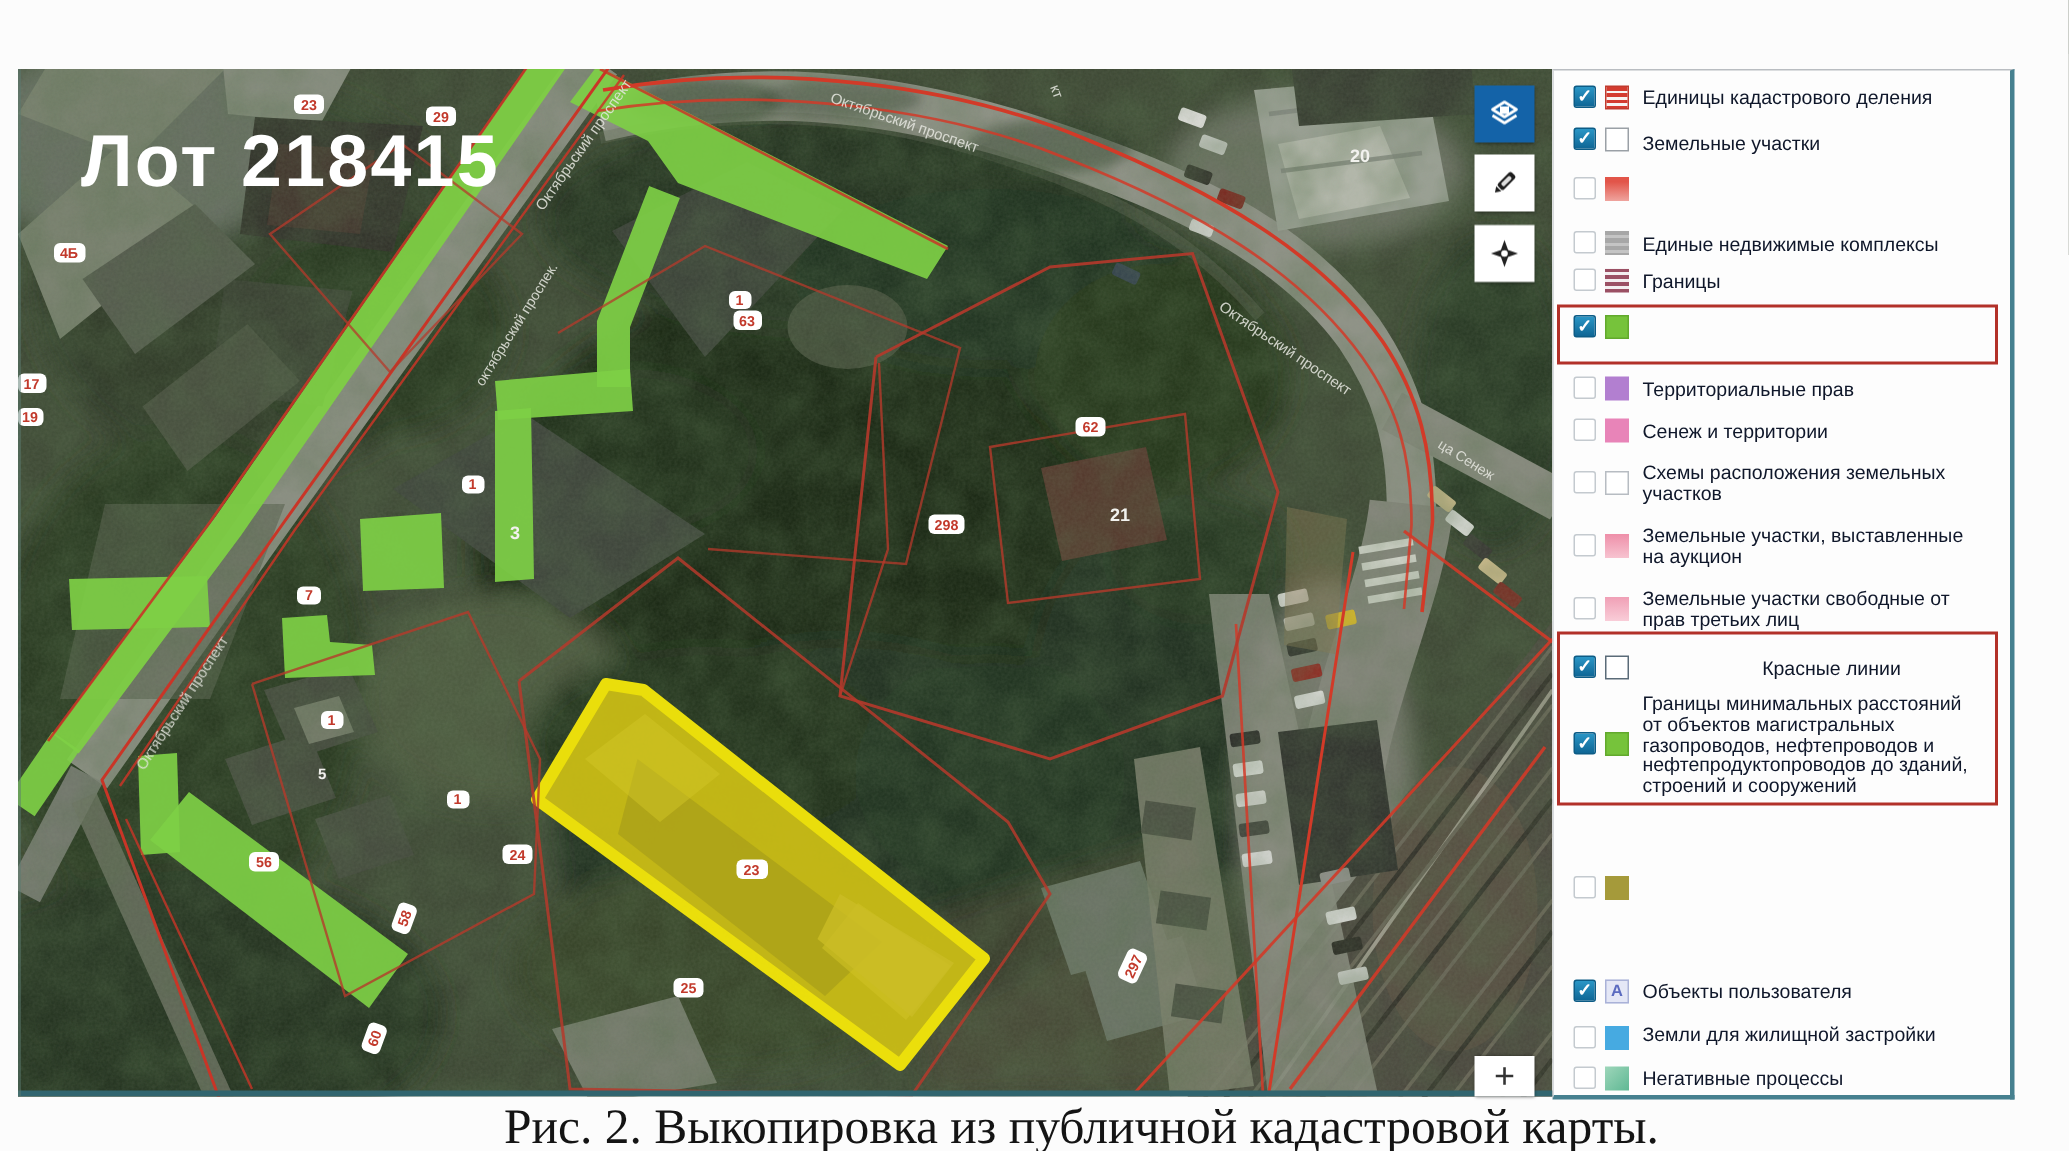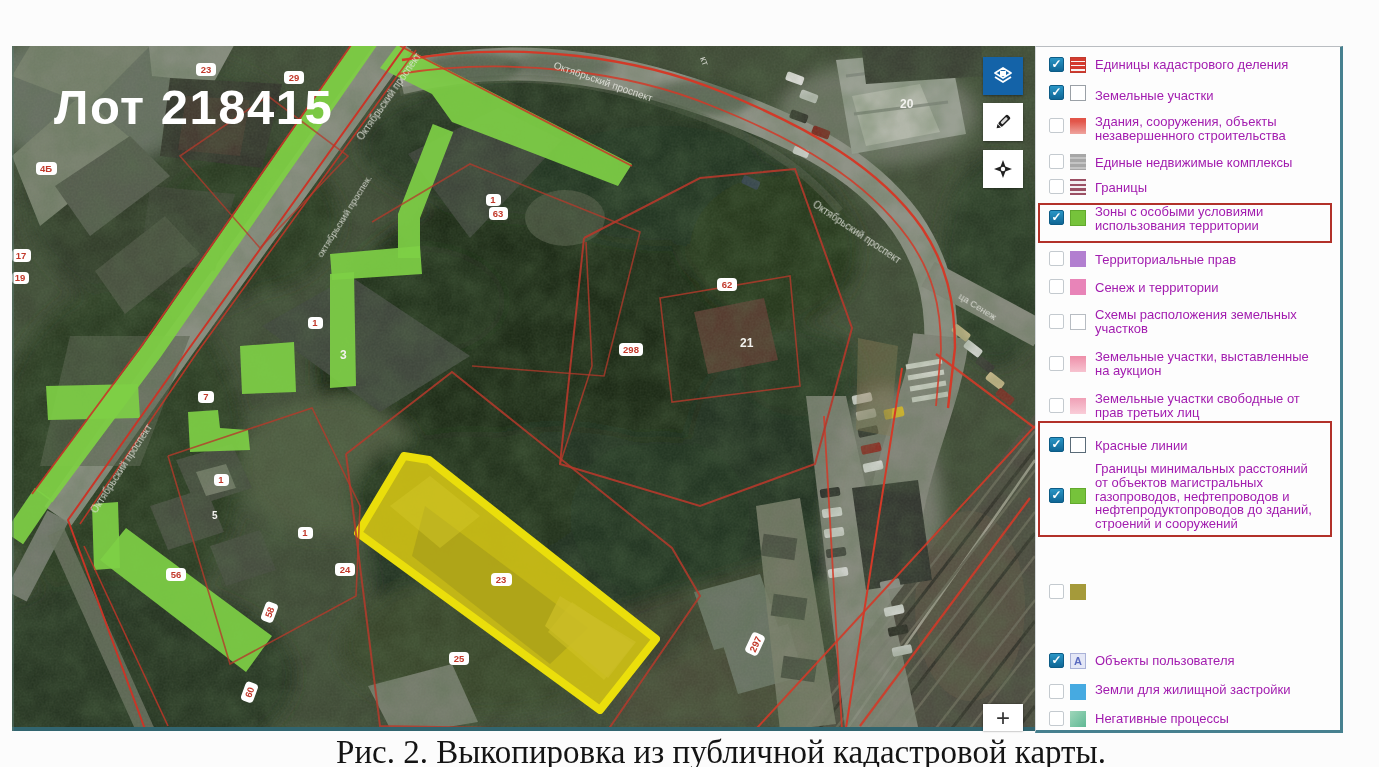--- a/index.html
+++ b/index.html
@@ -9,21 +9,21 @@
   .btn{position:absolute;left:983px;width:40px;height:38px;background:#fff;
        box-shadow:0 1px 2px rgba(0,0,0,.4);display:flex;align-items:center;justify-content:center;}
   #legend{position:absolute;left:1035px;top:10px;width:308px;height:687px;background:#fdfdfd;
           border-top:1px solid #b9bdc1;border-left:1px solid #d7dadd;
           border-right:3px solid #46808f;border-bottom:3px solid #46808f;box-sizing:border-box;}
   .cb{position:absolute;left:13px;width:15px;height:15px;border-radius:2px;box-sizing:border-box;}
   .cb.on{background:linear-gradient(180deg,#2a96c6,#0f6695);border:1px solid #0d5c86;color:#fff;
          font-size:12px;font-weight:bold;line-height:13px;text-align:center;}
   .cb.off{background:#fff;border:1px solid #c4cacf;}
   .sw{position:absolute;left:34px;width:16px;height:16px;box-sizing:border-box;}
-  .lt{position:absolute;left:59px;width:252px;font-size:13px;line-height:13.8px;color:#a21caf;}
+  .lt{position:absolute;left:59px;width:252px;font-size:13px;line-height:13.8px;color:#0f172a;}
   .rb{position:absolute;border:2px solid #b23129;}
 </style>
 </head>
 <body>
 <div id="page">
 <svg id="mapsvg" width="1379" height="767" viewBox="0 0 1379 767">
 <defs>
   <clipPath id="mapclip">
           <rect x="12" y="10" width="1023" height="685"></rect>
         </clipPath>
@@ -448,35 +448,33 @@
 <div class="cb on" style="top:10px;">✓</div>
 <div class="sw" style="top:10px;background:repeating-linear-gradient(180deg,#d43b2f 0 2.6px,#f7f4f2 2.6px 4.2px);border:1px solid #c03a2e;"></div>
 <div class="lt" style="top:11px;">Единицы кадастрового деления</div>
 
 <div class="cb on" style="top:38px;">✓</div>
 <div class="sw" style="top:38px;background:#fff;border:1px solid #9aa0a6;"></div>
 <div class="lt" style="top:42px;">Земельные участки</div>
 
 <div class="cb off" style="top:71px;"></div>
 <div class="sw" style="top:71px;background:linear-gradient(180deg,#e25549 20%,#efa49e);"></div>
-<div class="lt" style="top:68px;">Здания, сооружения, объекты<br>незавершенного строительства</div>
 
 <div class="cb off" style="top:107px;"></div>
 <div class="sw" style="top:107px;background:repeating-linear-gradient(180deg,#a7a7a7 0 3px,#c4c4c4 3px 5px);"></div>
 <div class="lt" style="top:109px;">Единые недвижимые комплексы</div>
 
 <div class="cb off" style="top:132px;"></div>
 <div class="sw" style="top:132px;background:repeating-linear-gradient(180deg,#9b5064 0 2.4px,#f3eef0 2.4px 4.6px);"></div>
 <div class="lt" style="top:134px;">Границы</div>
 
 <div class="rb" style="left:2px;top:156px;width:290px;height:36px;"></div>
 
 <div class="cb on" style="top:163px;">✓</div>
 <div class="sw" style="top:163px;background:#76c33b;border:1px solid #62a92d;"></div>
-<div class="lt" style="top:158px;">Зоны с особыми условиями<br>использования территории</div>
 
 <div class="cb off" style="top:204px;"></div>
 <div class="sw" style="top:204px;background:#b27fd0;"></div>
 <div class="lt" style="top:206px;">Территориальные прав</div>
 
 <div class="cb off" style="top:232px;"></div>
 <div class="sw" style="top:232px;background:#e884b8;"></div>
 <div class="lt" style="top:234px;">Сенеж и территории</div>
 
 <div class="cb off" style="top:267px;"></div>
@@ -488,21 +486,21 @@
 <div class="lt" style="top:303px;">Земельные участки, выставленные<br>на аукцион</div>
 
 <div class="cb off" style="top:351px;"></div>
 <div class="sw" style="top:351px;background:linear-gradient(180deg,#f0a0b6,#f9cdd8);"></div>
 <div class="lt" style="top:345px;">Земельные участки свободные от<br>прав третьих лиц</div>
 
 <div class="rb" style="left:2px;top:374px;width:290px;height:112px;"></div>
 
 <div class="cb on" style="top:390px;">✓</div>
 <div class="sw" style="top:390px;background:#fff;border:1px solid #5a6b78;"></div>
-<div class="lt" style="top:392px;">Красные линии</div>
+<div class="lt" style="top:392px;text-align:center;">Красные линии</div>
 
 <div class="cb on" style="top:441px;">✓</div>
 <div class="sw" style="top:441px;background:#76c33b;border:1px solid #62a92d;"></div>
 <div class="lt" style="top:415px;">Границы минимальных расстояний<br>от объектов магистральных<br>газопроводов, нефтепроводов и<br>нефтепродуктопроводов до зданий,<br>строений и сооружений</div>
 
 <div class="cb off" style="top:537px;"></div>
 <div class="sw" style="top:537px;background:#a59a3a;"></div>
 
 <div class="cb on" style="top:606px;">✓</div>
 <div class="sw" style="top:606px;background:#e4e7f6;border:1px solid #aab2d8;color:#5b6bc0;font-size:11px;font-weight:bold;text-align:center;line-height:15px;">A</div>

